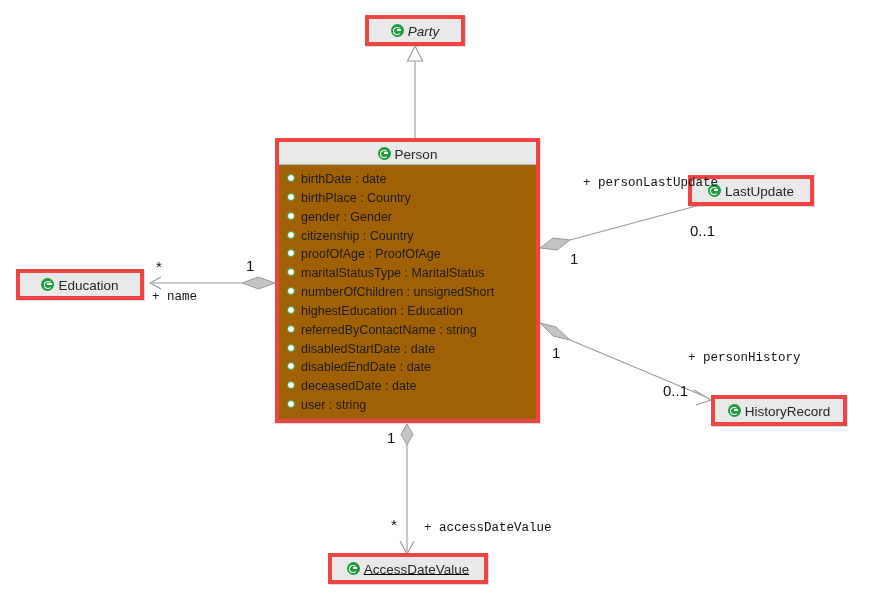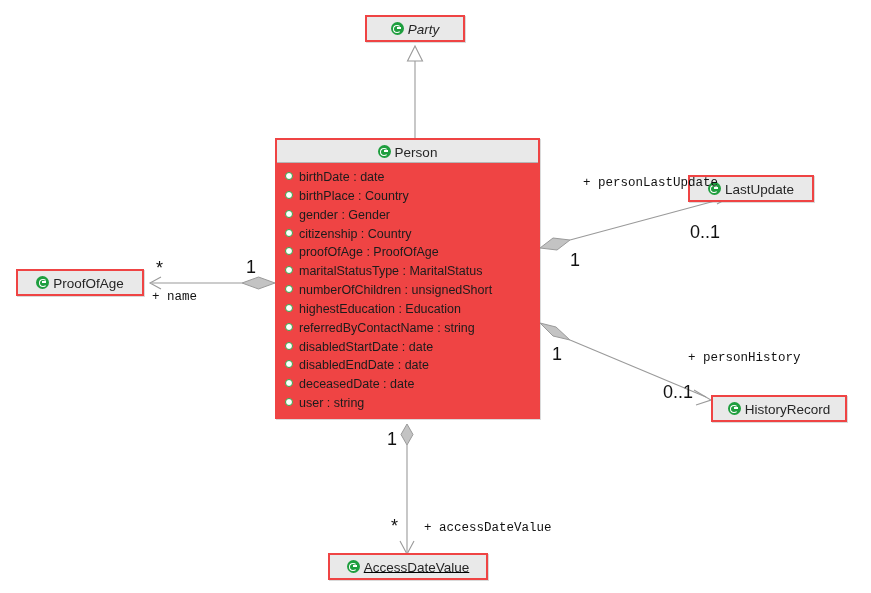--- a/index.html
+++ b/index.html
@@ -24,21 +24,21 @@
     top: 0;
     width: 871px;
     height: 593px;
     pointer-events: none;
   }
 
   
   .uml-class {
     position: absolute;
     background: #fdfdfd;
-    border: 2px solid #ef4444;
+    border: 4px solid #ef4444;
     box-sizing: border-box;
     box-shadow: 1px 1px 0 rgba(150,150,150,0.35);
   }
   .uml-class .class-header {
     background: #e9e9e9;
     border-bottom: 1px solid #b6b6b6;
     height: 23px;
     line-height: 23px;
     text-align: center;
     font-size: 13.5px;
@@ -87,21 +87,21 @@
     left: 6px;
     top: 5.4px;
     width: 4.2px;
     height: 1.6px;
     background: #ffffff;
   }
 
   
   .class-attrs {
     padding: 4px 14px 5px 6px;
-    background: #ef4444;
+    background: #a16207;
   }
   .attr-row {
     font-size: 12.5px;
     color: #1c1c1c;
     line-height: 18.3px;
     white-space: nowrap;
     padding-left: 2px;
   }
   .attr-icon {
     display: inline-block;
@@ -121,21 +121,21 @@
   
   .edge-label {
     position: absolute;
     font-size: 12.5px;
     color: #111111;
     white-space: nowrap;
     font-family: Liberation Mono, monospace;
   }
   .mult-label {
     position: absolute;
-    font-size: 18px;
+    font-size: 15px;
     color: #111111;
     white-space: nowrap;
     text-align: center;
   }
 </style>
 </head>
 <body>
 
 <div id="diagram-canvas">
 
@@ -193,21 +193,21 @@
       <div class="attr-row"><span class="attr-icon"></span><span class="attr-text">referredByContactName : string</span></div>
       <div class="attr-row"><span class="attr-icon"></span><span class="attr-text">disabledStartDate : date</span></div>
       <div class="attr-row"><span class="attr-icon"></span><span class="attr-text">disabledEndDate : date</span></div>
       <div class="attr-row"><span class="attr-icon"></span><span class="attr-text">deceasedDate : date</span></div>
       <div class="attr-row"><span class="attr-icon"></span><span class="attr-text">user : string</span></div>
     </div>
   </div>
 
   <div class="uml-class no-members" style="left:16px; top:269px; width:128px;">
     <div class="class-header">
-      <span class="class-icon"></span><span class="class-title-text">ProofOfAge</span>
+      <span class="class-icon"></span><span class="class-title-text">Education</span>
     </div>
   </div>
 
   <div class="uml-class no-members" style="left:688px; top:175px; width:126px;">
     <div class="class-header">
       <span class="class-icon"></span><span class="class-title-text">LastUpdate</span>
     </div>
   </div>
 
   <div class="uml-class no-members" style="left:711px; top:395px; width:136px;">

